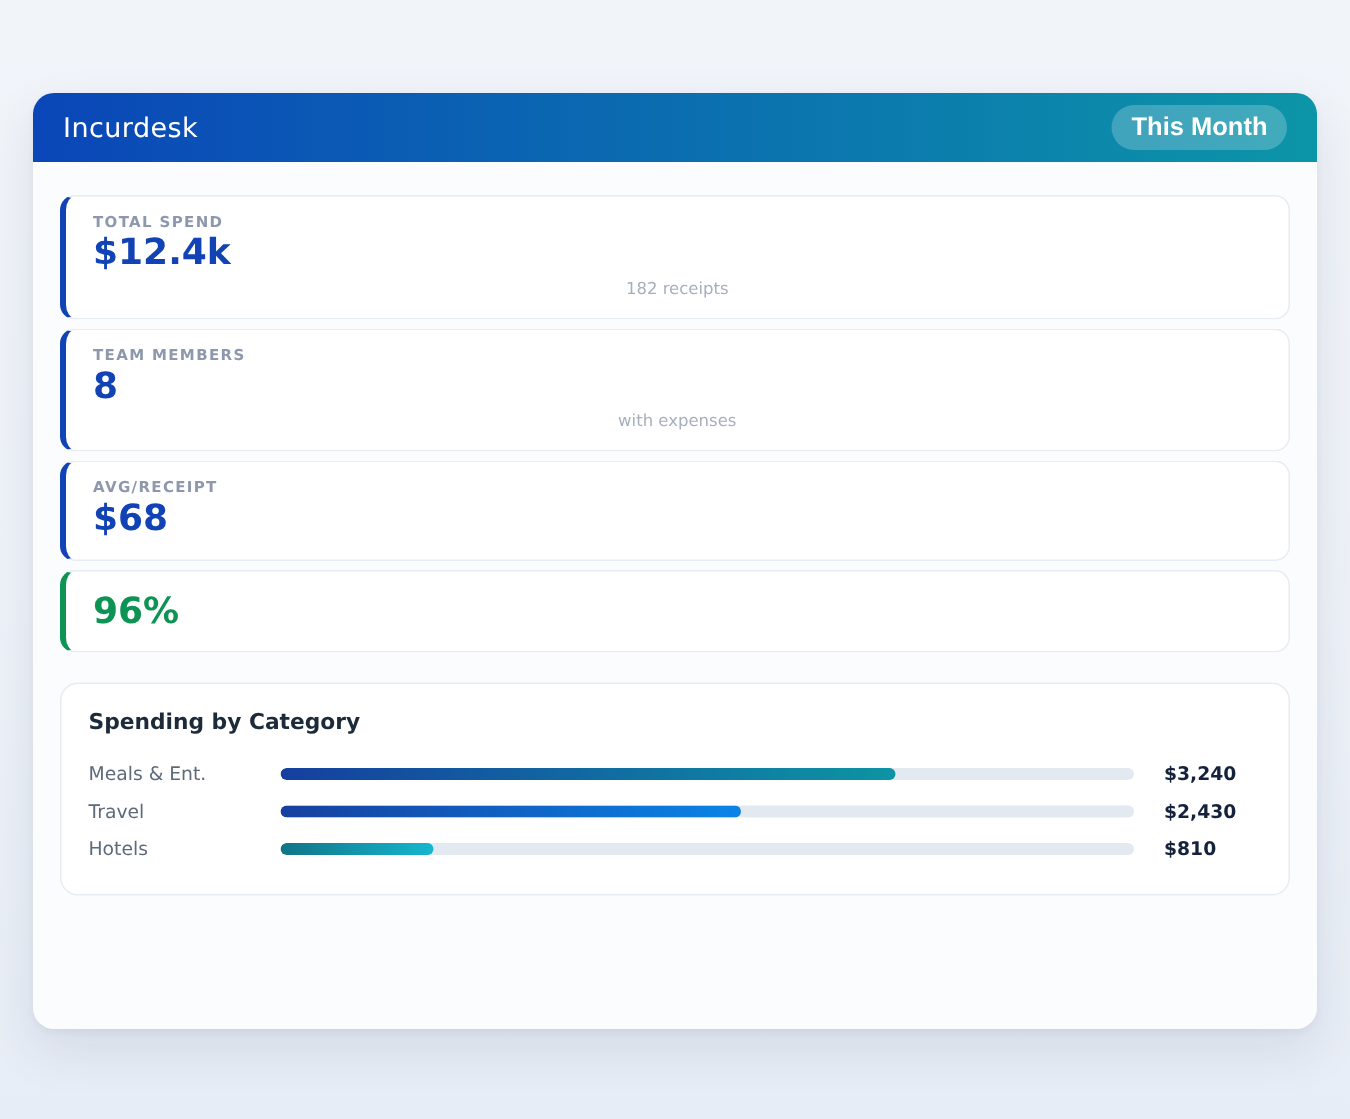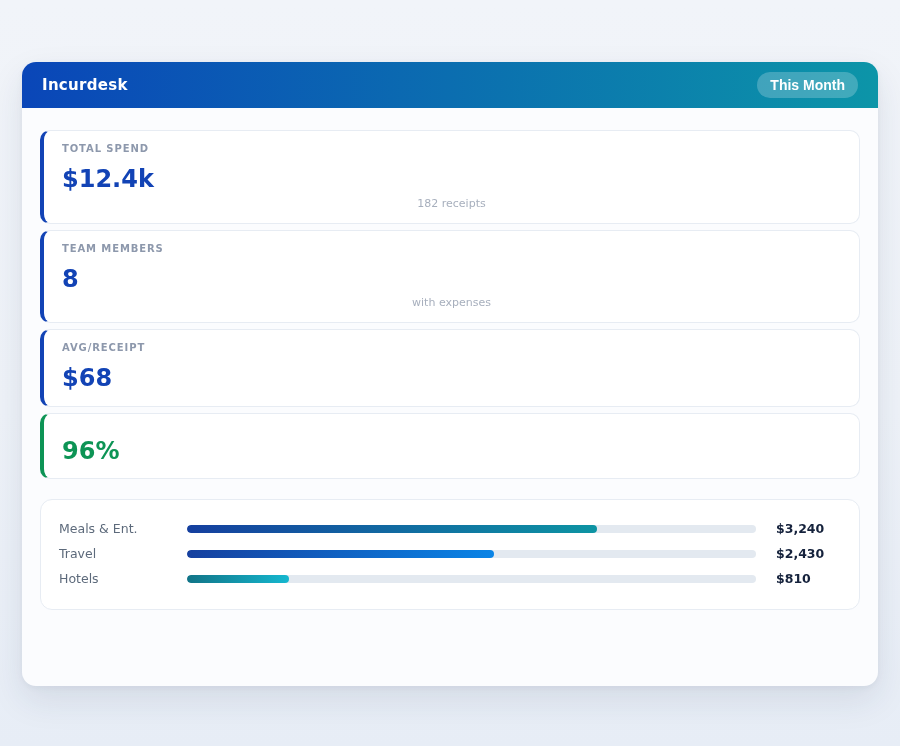--- a/index.html
+++ b/index.html
@@ -20,28 +20,28 @@
   }
   .header {
     height: 46px;
     display: flex;
     align-items: center;
     justify-content: space-between;
     padding: 0 20px;
   }
   .app-title {
     color: #ffffff;
-    font-size: 15px;
-    font-weight: bold;
+    font-size: 18px;
+    font-weight: normal;
     letter-spacing: 0.3px;
   }
   .badge {
     color: #ffffff;
     background: rgba(255, 255, 255, 0.22);
-    font-size: 14px;
+    font-size: 17px;
     font-weight: bold;
     padding: 5px 13px;
     border-radius: 999px;
     border: none;
     cursor: pointer;
   }
   .content { padding: 22px 18px 0 18px; }
   .stat-card {
     background: #ffffff;
     border: 1px solid #e7ecf3;
@@ -54,21 +54,21 @@
     font-size: 10px;
     font-weight: bold;
     letter-spacing: 0.9px;
     color: #8d98ac;
     text-transform: uppercase;
   }
   .stat-value {
     font-size: 24px;
     font-weight: bold;
     line-height: 1.15;
-    margin-top: 12px;
+    margin-top: 1px;
     color: #1243b5;
   }
   .stat-sub {
     font-size: 11px;
     color: #a7afbd;
     margin-top: 3px;
     text-align: center;
   }
   .stat-sub:empty { display: none; }
   .chart-card {
@@ -138,20 +138,21 @@
       <div class="stat-value" style="color: rgb(18, 67, 181);">$68</div>
 
     </div>
 
     <div class="stat-card" style="border-left-color: rgb(13, 148, 85);">
       <div class="stat-value" style="color: rgb(13, 148, 85);">96%</div>
 
     </div>
 
     <div class="chart-card">
+      <div class="chart-title">Spending by Category</div>
 
       <div class="chart-row">
         <div class="row-label">Meals &amp; Ent.</div>
         <div class="bar-track" style="background: rgb(227, 233, 240);">
             <div class="bar-fill" style="width: 72%; background: linear-gradient(90deg, rgb(21, 63, 159), rgb(13, 148, 163));"></div>
           </div>
         <div class="row-value">$3,240</div>
       </div>
 
       <div class="chart-row">

